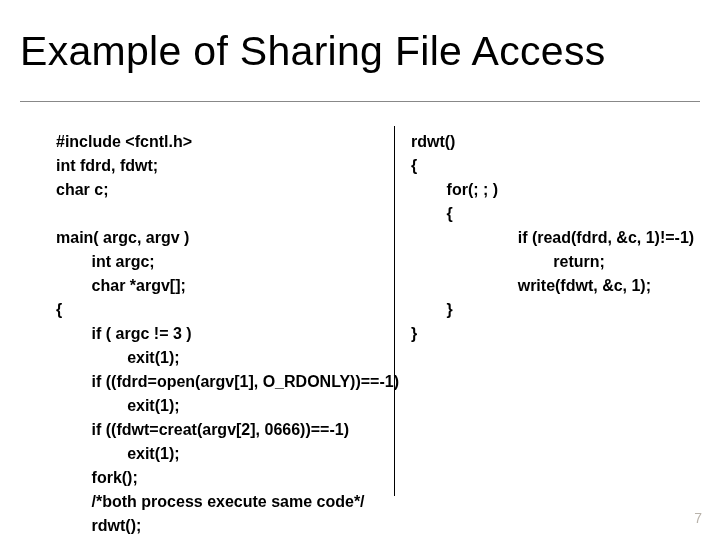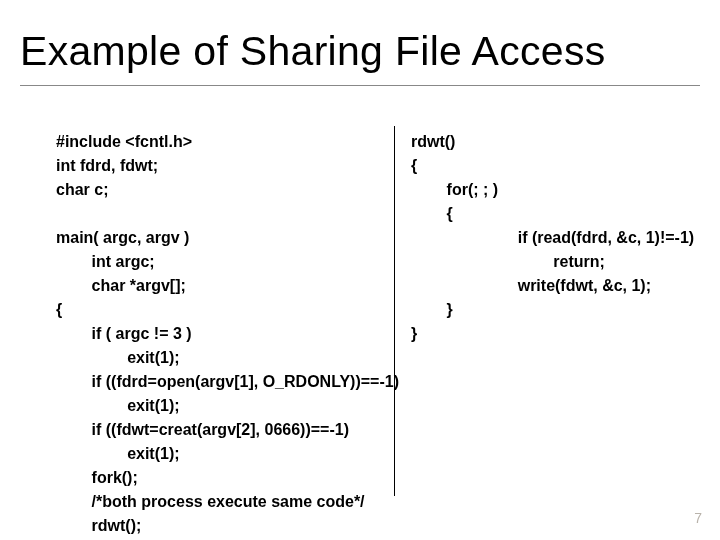--- a/index.html
+++ b/index.html
@@ -20,21 +20,21 @@
   }
   .title {
     position: absolute;
     top: 28px;
     left: 20px;
     right: 20px;
     font-size: 41px;
     font-weight: 300;
     color: #000;
     border-bottom: 1px solid #888;
-    padding-bottom: 10px;
+    padding-bottom: 26px;
     letter-spacing: 0.3px;
   }
   .cols {
     position: absolute;
     top: 130px;
     left: 56px;
     right: 40px;
     bottom: 40px;
     display: flex;
     flex-direction: row;

